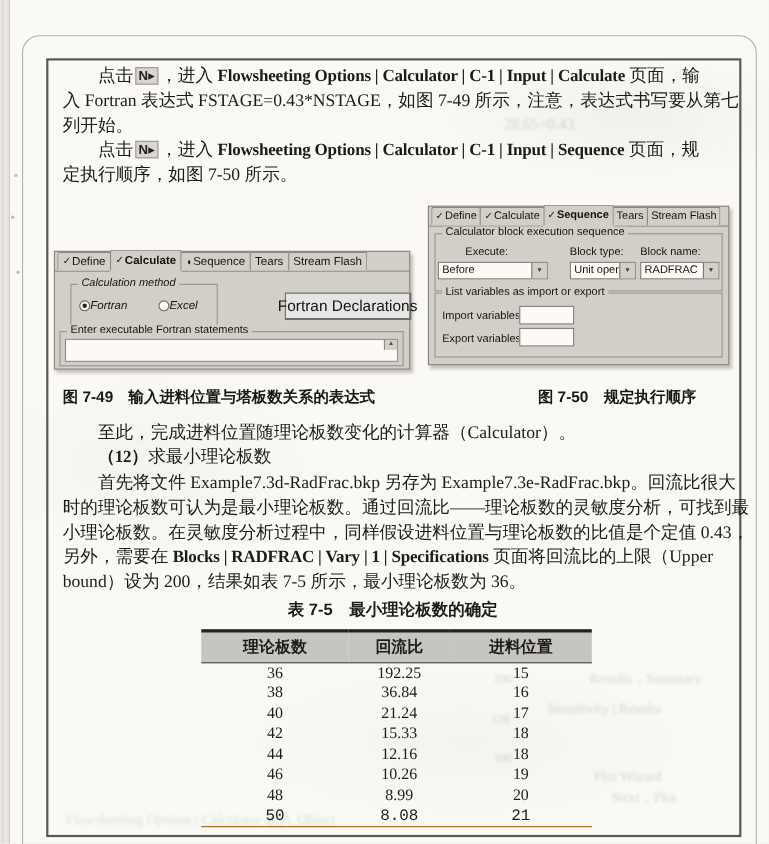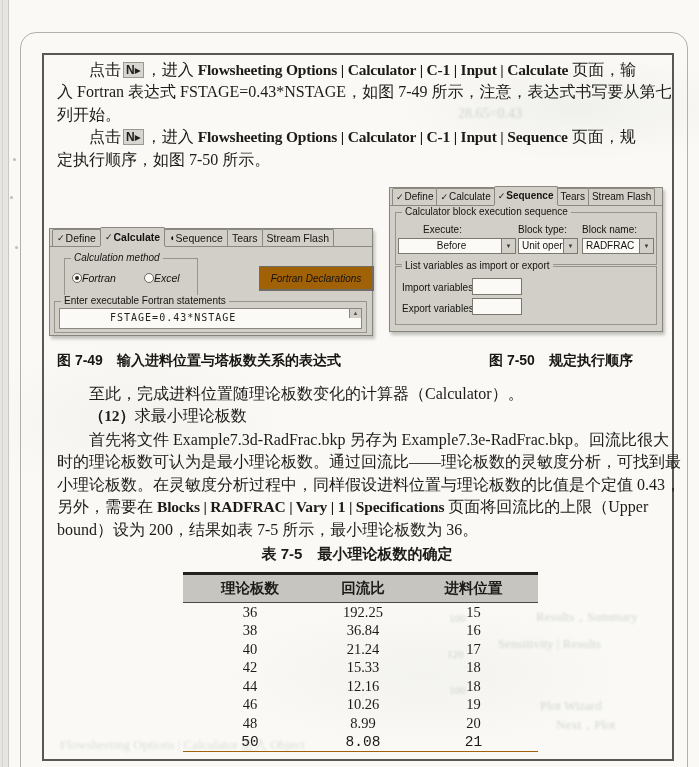--- a/index.html
+++ b/index.html
@@ -72,41 +72,41 @@
   }
   
   .gb-method{left:14px;top:29px;width:132px;height:43px;font-style:italic;}
   .radio{position:absolute;top:13px;font-size:10.5px;display:flex;align-items:center;gap:0;white-space:nowrap;}
   .radio.r1{left:7px;}
   .radio.r2{left:79px;}
   .rb{width:10px;height:10px;border-radius:50%;border:1px solid #6a6860;background:#fbfaf6;position:relative;box-sizing:border-box;}
   .rb.sel::after{content:"";position:absolute;inset:2px;border-radius:50%;background:#2a2925;}
   .btn-decl{
     position:absolute;left:209px;top:37px;width:112px;height:22px;
-    background:#a16207;border:1px solid #6f6d65;border-right-width:2px;border-bottom-width:2px;
-    font-size:10px;display:flex;align-items:center;justify-content:center;white-space:nowrap;font-style:italic;
+    background:#e5e5e5;border:1px solid #6f6d65;border-right-width:2px;border-bottom-width:2px;
+    font-size:14px;display:flex;align-items:center;justify-content:center;white-space:nowrap;
   }
   .gb-stmt{left:4px;top:72px;width:311px;height:30px;}
   .stmt-area{position:absolute;left:4px;right:4px;top:6px;bottom:3px;background:#fbfaf6;border:1px solid #8a887f;}
   .stmt-text{
     display:block;font-family:"DejaVu Sans Mono",monospace;font-size:10px;
     padding:3px 0 0 50px;letter-spacing:1px;white-space:pre;color:#24231f;
   }
   .scroll-up{
     position:absolute;right:0;top:0;width:11px;height:9px;background:#d2cfc8;
     border-left:1px solid #8a887f;font-size:6px;text-align:center;line-height:9px;color:#55534c;
   }
   
   .gb-seq{left:5px;top:24px;width:260px;height:51px;}
   .lbl{position:absolute;font-size:10px;white-space:nowrap;}
   .lbl-execute{left:9px;top:36px;padding-left:24px;}
   .lbl-blocktype{left:128px;top:36px;}
   .lbl-blockname{left:192px;top:36px;}
   .dd{position:absolute;top:50px;height:16px;background:#fbfaf6;border:1px solid #7b796f;display:flex;align-items:stretch;box-sizing:border-box;}
-  .dd1{left:8px;width:118px;text-align:center;}
+  .dd1{left:8px;width:100px;}
   .dd2{left:128px;width:60px;}
   .dd3{left:192px;width:72px;}
   .ddtext{flex:1;font-size:10px;padding:1px 0 0 3px;white-space:nowrap;overflow:hidden;}
   .ddbtn{width:13px;background:#d2cfc8;border-left:1px solid #7b796f;font-size:6px;display:flex;align-items:center;justify-content:center;color:#3b3a34;}
   .gb-vars{left:5px;top:78px;width:260px;height:57px;}
   .iv-lbl{position:absolute;left:6px;font-size:10px;white-space:nowrap;}
   .iv1{top:15px;} .iv2{top:36px;}
   .ibox{position:absolute;left:76px;width:48px;height:15px;background:#fbfaf6;border:1px solid #7b796f;}
   .ib1{top:11px;} .ib2{top:31px;}
 
@@ -204,21 +204,20 @@
       </label>
     <label class="radio r2">
         <span class="rb"></span>
         <span>Excel</span>
       </label>
   </div>
   <div class="btn-decl">Fortran Declarations</div>
   <div class="groupbox gb-stmt">
     <span class="gb-label">Enter executable Fortran statements</span>
     <div class="stmt-area">
-      <span class="stmt-text">FSTAGE=0.43*NSTAGE</span>
       <span class="scroll-up">▲</span>
     </div>
   </div>
 </div>
 
 <div class="abs dlg dlg50">
   <div class="tabs">
     <div class="tab">
         <span class="tabicon">✓</span>
         <span>Define</span>

